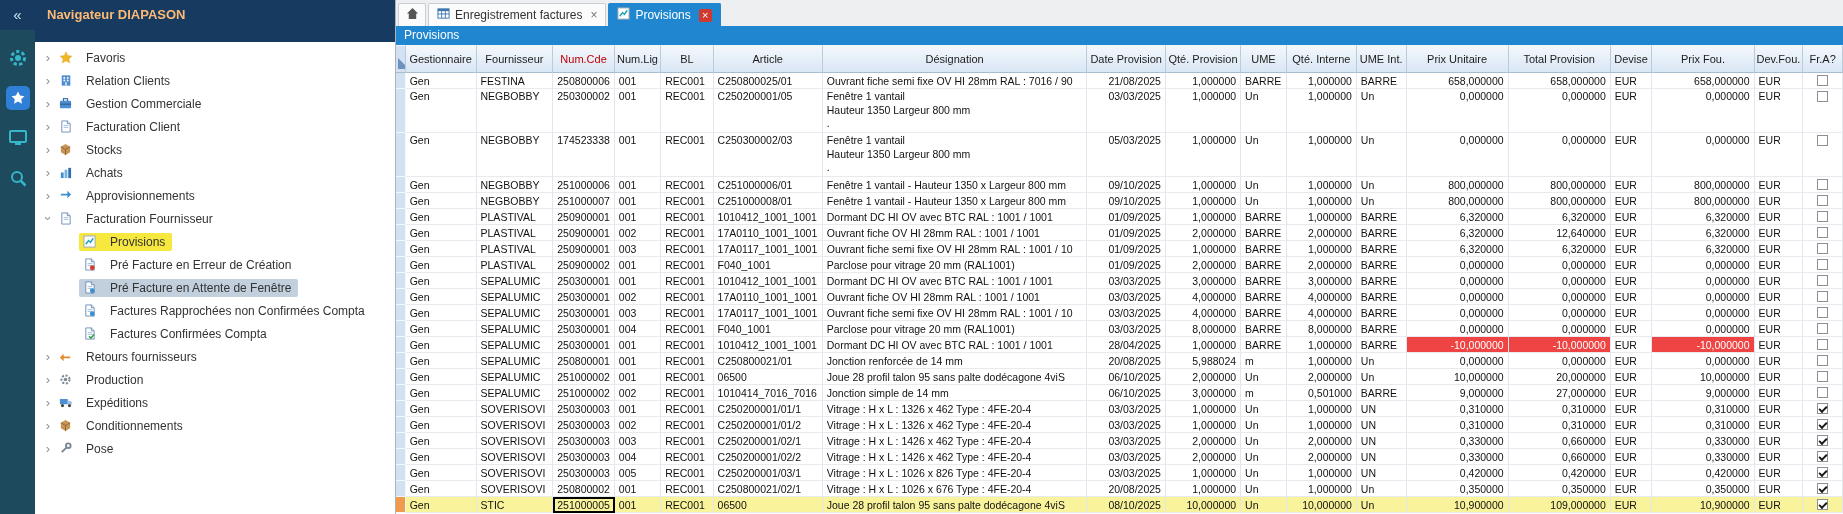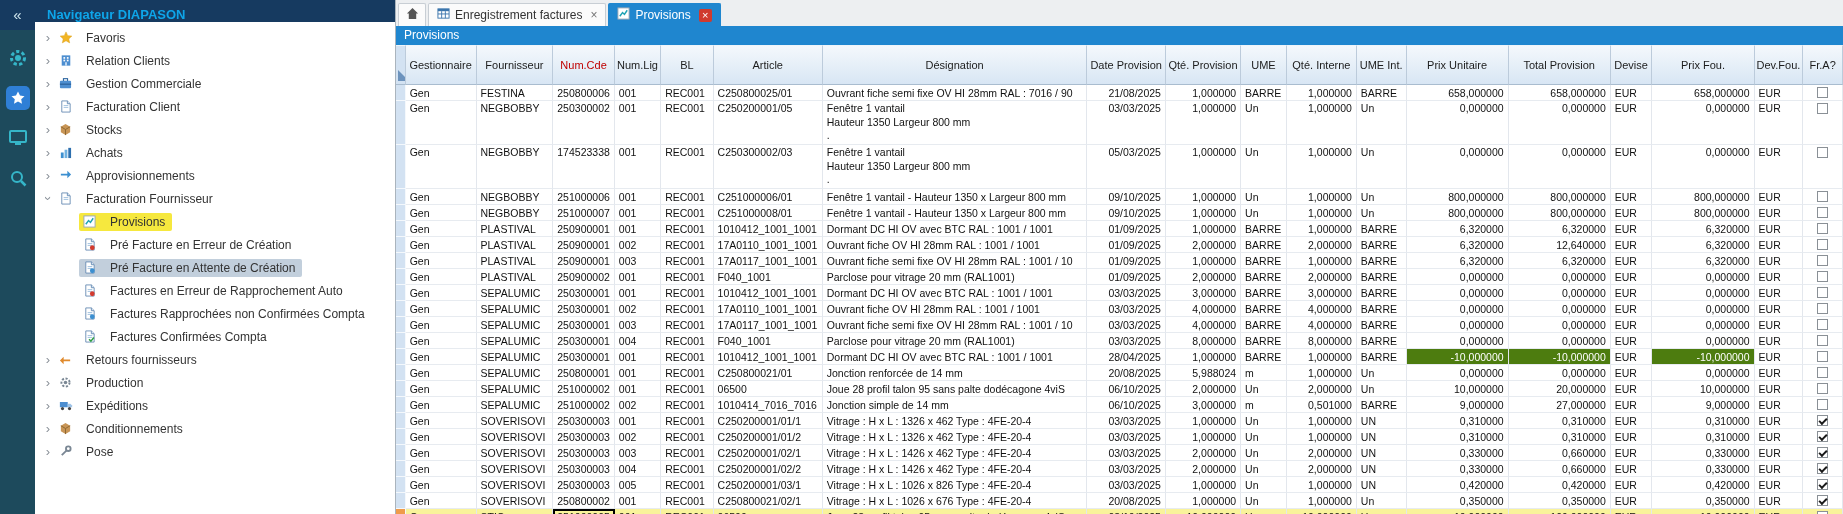--- a/index.html
+++ b/index.html
@@ -9,21 +9,21 @@
 
   
   .iconbar { width:35px; flex-shrink:0; background:#1d4a5c; display:flex; flex-direction:column; align-items:center; }
   .iconbar .collapse { width:100%; height:30px; background:#163a60; color:#cfe6ee; font-size:15px;
                        text-align:center; line-height:30px; cursor:pointer; }
   .iconbar .ic { margin-top:16px; width:24px; height:24px; display:flex; align-items:center; justify-content:center; cursor:pointer; }
   .iconbar .star-app { background:#2f7fd6; border-radius:5px; }
 
   
   .sidebar { width:361px; flex-shrink:0; border-right:1px solid #aab4bd; display:flex; flex-direction:column; background:#fff; }
-  .sb-head { height:22px; background:#163a60; color:#0ea5e9; font-size:13px; font-weight:bold; line-height:30px; padding-left:12px; }
+  .sb-head { height:42px; background:#163a60; color:#fdba74; font-size:13px; font-weight:bold; line-height:30px; padding-left:12px; }
   .tree { flex:1; padding-top:4px; overflow:hidden; }
   .ti { height:23px; display:flex; align-items:center; cursor:pointer; }
   .ti .chev { width:14px; margin-left:6px; text-align:center; color:#8a9199; font-size:13px; line-height:13px; flex-shrink:0; }
   .ti .chev.down { transform:rotate(90deg); }
   .ti.l1 { padding-left:44px; }
   .lblwrap { display:flex; align-items:center; gap:13px; padding:2px 7px 2px 3px; border-radius:2px; }
   .ti.hl .lblwrap { background:#f6e83e; }
   .ti.selnav .lblwrap { background:#c2cfdc; }
   .ti .ico { width:15px; height:14px; display:flex; align-items:center; justify-content:center; flex-shrink:0; }
   .ti .lbl { font-size:12px; color:#333; white-space:nowrap; }
@@ -37,33 +37,33 @@
   .tab.active { background:#1f86cf; border-color:#1f86cf; color:#fff; }
   .tab .close { font-size:12px; color:#777; margin-left:3px; line-height:12px; cursor:pointer; }
   .tab.active .close { background:#d03a2e; color:#fff; width:13px; height:13px; line-height:12px;
                        text-align:center; border-radius:2px; font-size:11px; }
   .titlebar { height:19px; background:#1f86cf; color:#fff; font-size:12px; line-height:19px; padding-left:8px; }
 
   
   .gridwrap { flex:1; overflow:hidden; background:#fff; }
   table { border-collapse:separate; border-spacing:0; table-layout:fixed; }
   th { background:linear-gradient(#f4f8fc,#d8e6f4); border-right:1px solid #bccbdb; border-bottom:1px solid #a9bccf;
-       border-top:1px solid #eef4fa; height:40px; font-weight:normal; font-size:11px; color:#1c1c1c;
+       border-top:1px solid #eef4fa; height:28px; font-weight:normal; font-size:11px; color:#1c1c1c;
        padding:0 2px; text-align:center; overflow:hidden; white-space:nowrap; cursor:pointer; }
   th.hot { color:#c00000; }
   th.corner { position:relative; background:#d3e2f2; }
   th.corner::after { content:""; position:absolute; left:2px; bottom:3px; width:0; height:0;
                      border-bottom:11px solid #6d93bd; border-right:11px solid transparent; }
   td { border-right:1px solid #e3e7ed; border-bottom:1px solid #e7ebf0; padding:0 4px; white-space:nowrap;
        overflow:hidden; color:#111; background:#fff; height:16px; font-size:10.5px; cursor:default; }
   tr.tall td { height:44px; vertical-align:top; padding-top:1px; }
   td.rowsel { background:#d3e2f2; border-right:1px solid #f4f8fc; border-bottom:1px solid #f4f8fc; padding:0; }
   tr.selected td { background:#f9f39b; }
   tr.selected td.rowsel { background:#ef9b4b; }
-  td.neg { background:#4d7c0f; color:#fff;padding-left:44px; }
+  td.neg { background:#ef4444; color:#fff;padding-left:44px; }
   td.focus { outline:2px solid #000; outline-offset:-2px; }
   td.al-r { text-align:right; }
   td.al-c { text-align:center; }
   .ml { white-space:pre-line; line-height:13.5px; display:block; }
   .cb { width:11px; height:11px; border:1px solid #8a9096; background:#fff; margin:1px auto; position:relative; cursor:pointer; }
   .cb.on::after { content:""; position:absolute; left:1px; top:1.5px; width:6px; height:3px;
                   border-left:2px solid #1a1a1a; border-bottom:2px solid #1a1a1a; transform:rotate(-45deg); }
 </style>
 </head>
 <body>
@@ -233,35 +233,21 @@
           <span class="lblwrap">
             <span class="ico">
               <svg width="13" height="13" viewBox="0 0 14 14">
                 <path d="M3 1h6l3 3v9H3z" fill="#fff" stroke="#6b8fb5"></path>
                 <path d="M9 1v3h3" fill="#d9e6f4" stroke="#6b8fb5"></path>
                 <line x1="5" y1="6" x2="10" y2="6" stroke="#9fc0de"></line>
                 <line x1="5" y1="8" x2="10" y2="8" stroke="#9fc0de"></line>
                 <circle cx="10" cy="10.5" r="2.6" fill="#3c8fd0"></circle>
               </svg>
             </span>
-            <span class="lbl">Pré Facture en Attente de Création</span>
-          </span>
-        </div>
-        <div class="ti l1">
-          <span class="lblwrap">
-            <span class="ico">
-              <svg width="13" height="13" viewBox="0 0 14 14">
-                <path d="M3 1h6l3 3v9H3z" fill="#fff" stroke="#6b8fb5"></path>
-                <path d="M9 1v3h3" fill="#d9e6f4" stroke="#6b8fb5"></path>
-                <line x1="5" y1="6" x2="10" y2="6" stroke="#9fc0de"></line>
-                <line x1="5" y1="8" x2="10" y2="8" stroke="#9fc0de"></line>
-                <circle cx="10" cy="10.5" r="2.6" fill="#d23b2f"></circle>
-              </svg>
-            </span>
-            <span class="lbl">Factures en Erreur de Rapprochement Auto</span>
+            <span class="lbl">Pré Facture en Attente de Fenêtre</span>
           </span>
         </div>
         <div class="ti l1">
           <span class="lblwrap">
             <span class="ico">
               <svg width="13" height="13" viewBox="0 0 14 14">
                 <path d="M3 1h6l3 3v9H3z" fill="#fff" stroke="#6b8fb5"></path>
                 <path d="M9 1v3h3" fill="#d9e6f4" stroke="#6b8fb5"></path>
                 <line x1="5" y1="6" x2="10" y2="6" stroke="#9fc0de"></line>
                 <line x1="5" y1="8" x2="10" y2="8" stroke="#9fc0de"></line>

